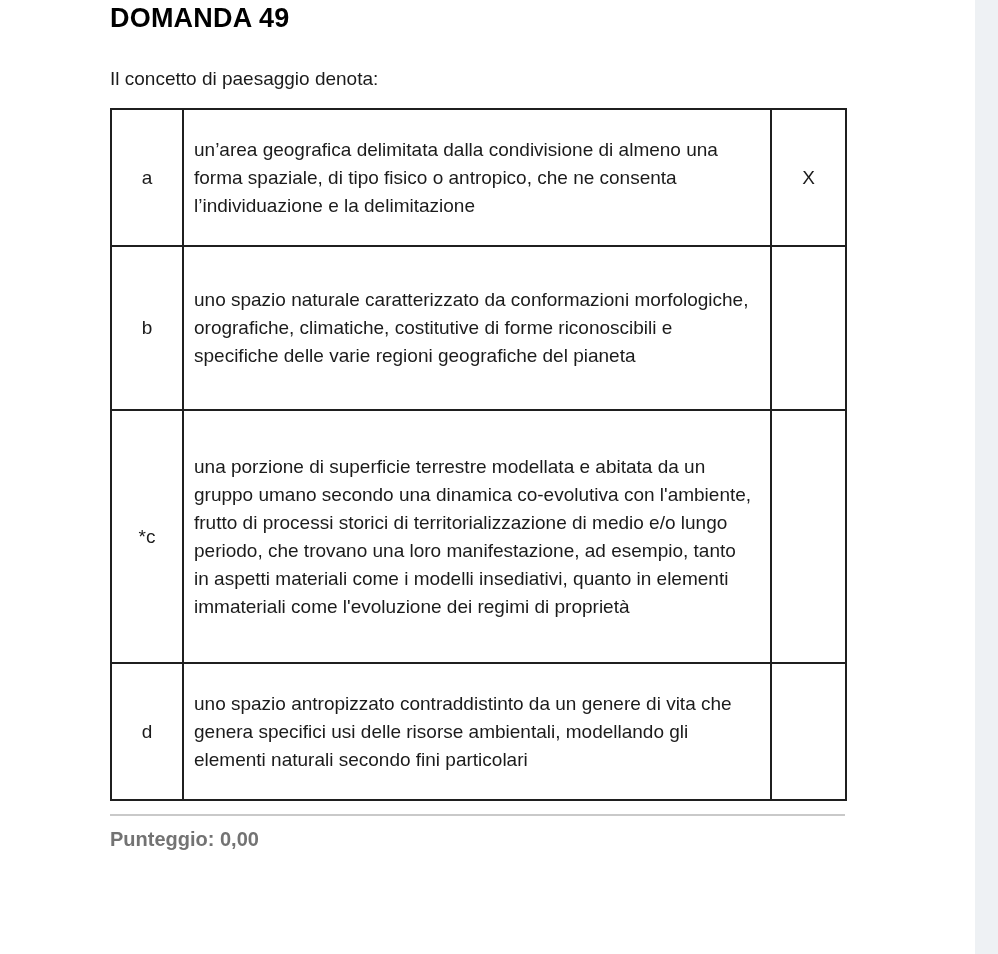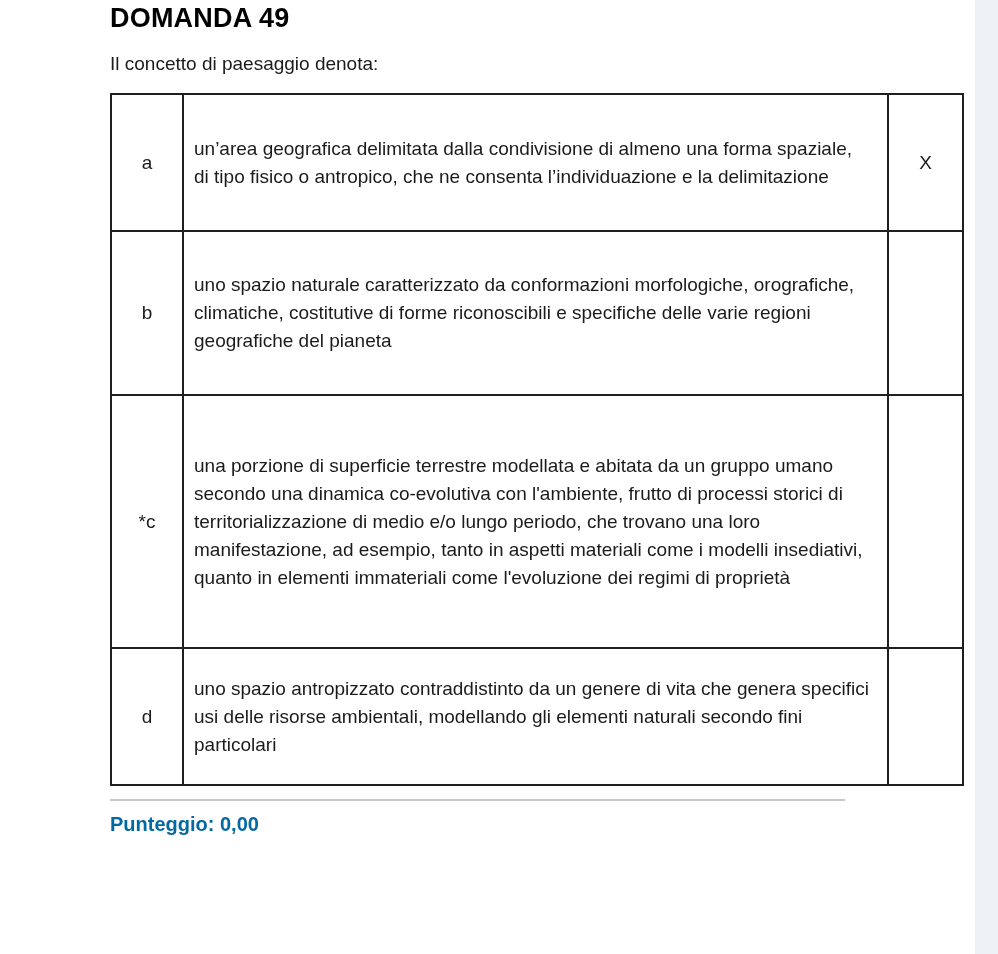--- a/index.html
+++ b/index.html
@@ -32,21 +32,21 @@
 
   .question-title {
     margin-top: 3px;
     font-size: 27px;
     font-weight: bold;
     letter-spacing: 0.2px;
     color: #000000;
   }
 
   .question-text {
-    margin-top: 18px;
+    margin-top: 33px;
     font-size: 19px;
     line-height: 24px;
     color: #1b1b1b;
   }
 
   table.answers {
     margin-top: 17px;
     border-collapse: collapse;
     width: 735px;
     table-layout: fixed;
@@ -58,21 +58,21 @@
     font-size: 19px;
     line-height: 28px;
   }
 
   td.cell-letter {
     width: 72px;
     text-align: center;
   }
 
   td.cell-text {
-    width: 705px;
+    width: 588px;
     padding: 14px 16px 14px 10px;
     text-align: left;
   }
 
   td.cell-mark {
     width: 75px;
     text-align: center;
     font-size: 20px;
   }
 
@@ -85,21 +85,21 @@
     margin-top: 13px;
     width: 735px;
     height: 2px;
     background: #c9c9c9;
   }
 
   .score-text {
     margin-top: 12px;
     font-size: 20px;
     font-weight: bold;
-    color: #0369a1;
+    color: #737373;
   }
 </style>
 </head>
 <body>
 
 <div class="page">
 
   <h1 class="question-title">DOMANDA 49</h1>
 
   <p class="question-text">Il concetto di paesaggio denota:</p>

